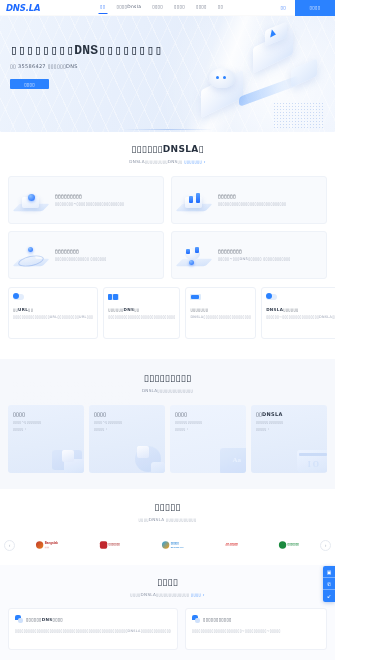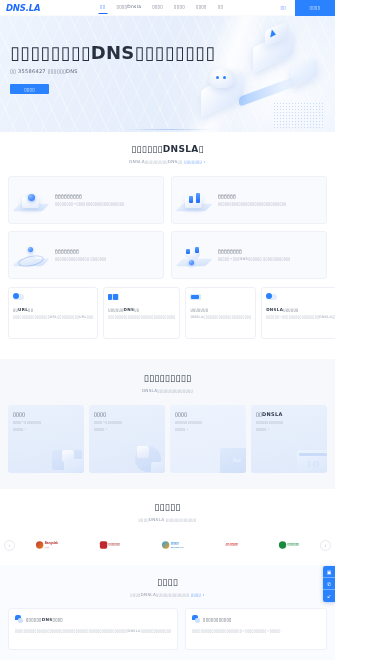--- a/index.html
+++ b/index.html
@@ -62,22 +62,23 @@
     position: absolute; right: -30px; top: -40px; width: 220px; height: 200px;
     background: radial-gradient(circle at 60% 55%, rgba(255,255,255,.85), rgba(255,255,255,0) 68%);
   }
   .hero-streak {
     position: absolute; left: 40%; top: -10px; width: 180px; height: 150px;
     background: linear-gradient(115deg, rgba(255,255,255,0) 40%, rgba(255,255,255,.8) 50%, rgba(255,255,255,0) 60%);
     transform: rotate(-6deg);
   }
   .hero-copy { position: absolute; left: 10px; top: 26px; z-index: 5; }
   .hero-title {
-    font-size: 18px; font-weight: bold; color: #27313f; white-space: nowrap;
+    font-size: 13px; font-weight: bold; color: #27313f; white-space: nowrap;
     letter-spacing: .2px;
+    font-family: Liberation Mono, monospace;
   }
   .hero-sub {
     font-size: 5px; color: #5b6578; margin-top: 5px; white-space: nowrap;
   }
   .hero-btn {
     margin-top: 10px; width: 39px; height: 10px; background: #2b82ff;
     color: #fff; font-size: 4.3px; display: flex; align-items: center;
     justify-content: center; border-radius: 1px;
   }
   .hero-art { position: absolute; right: 0; top: 8px; width: 140px; height: 108px; }

